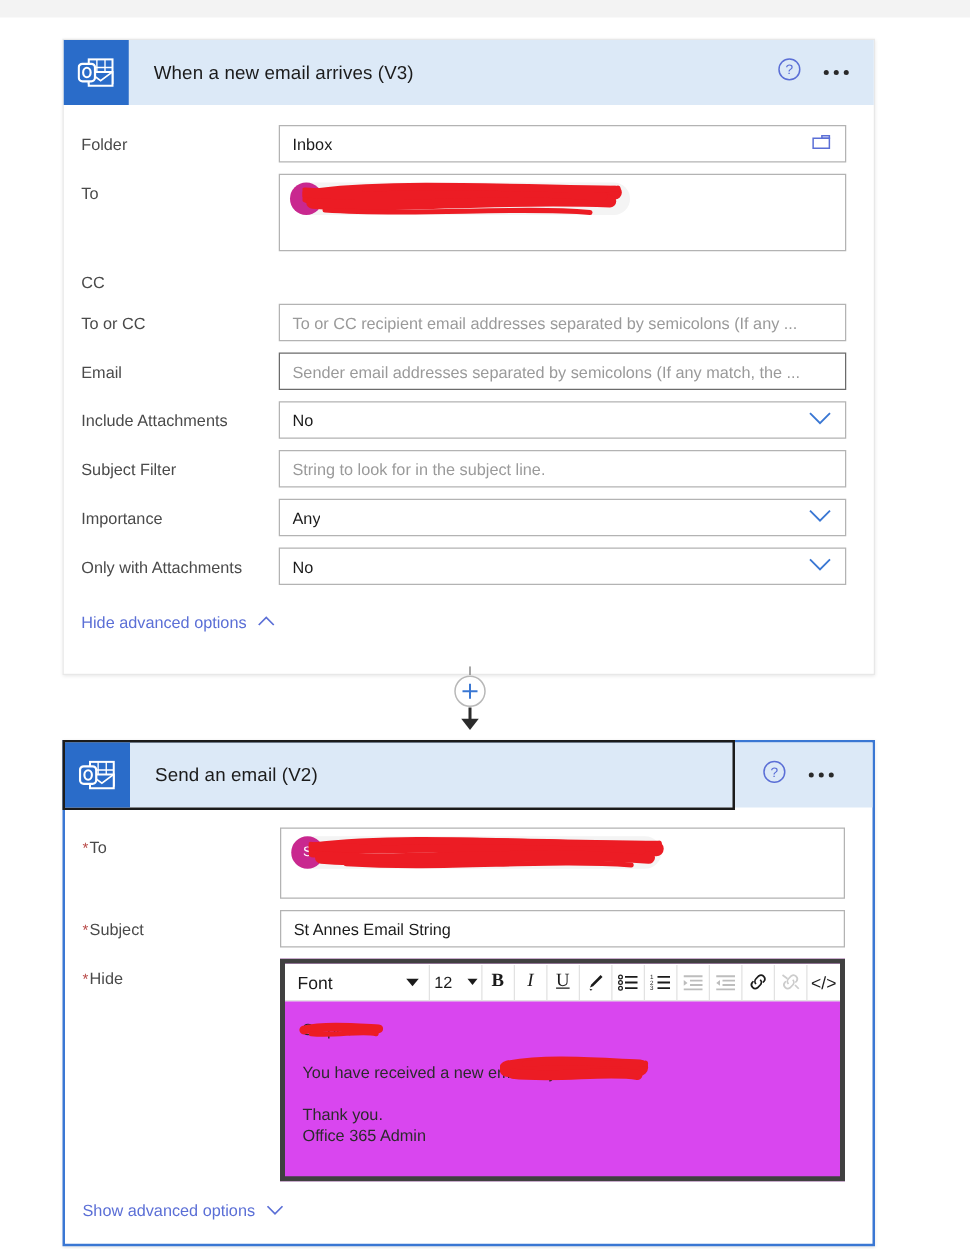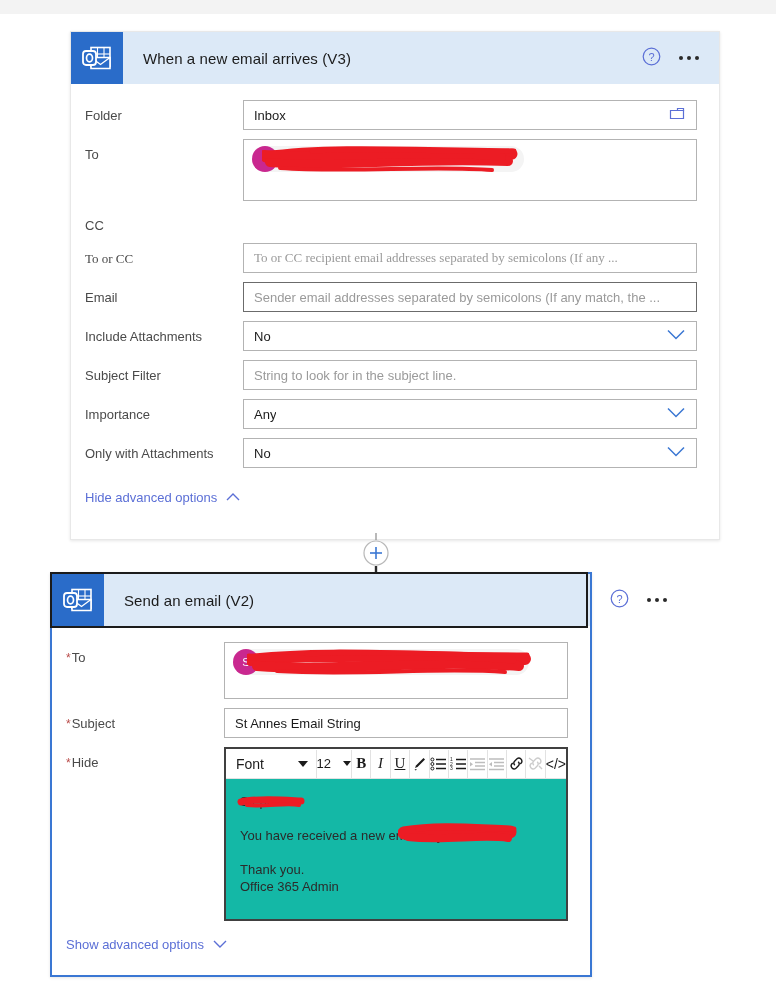--- a/index.html
+++ b/index.html
@@ -22,21 +22,20 @@
   }
 
   
   .card {
     position: absolute;
     background: #ffffff;
   }
   .card.card-unselected {
     border: 1px solid #e8e8e8;
     box-shadow: 0 1px 3px rgba(0,0,0,0.10);
-    margin-left: 20px;
   }
   .card.card-selected {
     border: 2px solid #3a77d3;
     box-shadow: 0 1px 3px rgba(0,0,0,0.10);
   }
 
   .card-header {
     display: flex;
     align-items: stretch;
     height: 52px;
@@ -188,22 +187,22 @@
 
   
   .connector {
     position: absolute;
     left: 356px; top: 533px;
     width: 40px; height: 52px;
   }
 
   
   .rte {
-    border: 2px solid #404040;
-    background: #14b8a6;
+    border: 4px solid #404040;
+    background: #d946ef;
   }
   .rte-toolbar {
     display: flex;
     align-items: center;
     height: 30px;
     border-bottom: 1px solid #e2e2e2;
     background: #ffffff;
   }
   .tb-font {
     width: 128px;
@@ -334,21 +333,21 @@
               </span>
             </div>
           </div>
         </div>
       </div>
 
       <div class="row" style="margin-top:9px;">
         <div class="row-label">CC</div>
       </div>
 
-      <div class="row" style="margin-top:9px;font-family:Liberation Serif, serif;">
+      <div class="row" style="margin-top:9px;">
         <div class="row-label">To or CC</div>
         <div class="row-field">
           <div class="inp">
             <span class="ph">To or CC recipient email addresses separated by semicolons (If any ...</span>
           </div>
         </div>
       </div>
 
       <div class="row" style="margin-top:9px;">
         <div class="row-label">Email</div>
@@ -425,21 +424,21 @@
     <svg width="40" height="52" viewBox="0 0 40 52" aria-hidden="true">
       <line x1="20" y1="0" x2="20" y2="7" stroke="#8a8a8a" stroke-width="1.2"></line>
       <circle cx="20" cy="20" r="12" fill="#ffffff" stroke="#b8b8b8" stroke-width="1.2"></circle>
       <line x1="14" y1="20" x2="26" y2="20" stroke="#3a77d3" stroke-width="1.6"></line>
       <line x1="20" y1="14" x2="20" y2="26" stroke="#3a77d3" stroke-width="1.6"></line>
       <line x1="20" y1="33" x2="20" y2="44" stroke="#2b2b2b" stroke-width="2.4"></line>
       <path d="M13 42 L20 51 L27 42 Z" fill="#2b2b2b"></path>
     </svg>
   </div>
 
-  <div class="card card-selected" style="left:50px; top:572px; width:542px; height:405px;">
+  <div class="card card-selected" style="left:50px; top:592px; width:650px; height:405px;">
 
     <div class="card-header header-selected">
       <div class="hdr-inner boxed" style="flex:0 0 538px;">
         <div class="app-icon">
           <svg width="30" height="26" viewBox="0 0 30 26" aria-hidden="true">
             <rect x="9" y="2.5" width="19" height="19" fill="none" stroke="#ffffff" stroke-width="1.6"></rect>
             <line x1="9" y1="9" x2="28" y2="9" stroke="#ffffff" stroke-width="1.1"></line>
             <line x1="9" y1="15" x2="28" y2="15" stroke="#ffffff" stroke-width="1.1"></line>
             <line x1="15.5" y1="2.5" x2="15.5" y2="21.5" stroke="#ffffff" stroke-width="1.1"></line>
             <line x1="22" y1="2.5" x2="22" y2="21.5" stroke="#ffffff" stroke-width="1.1"></line>

